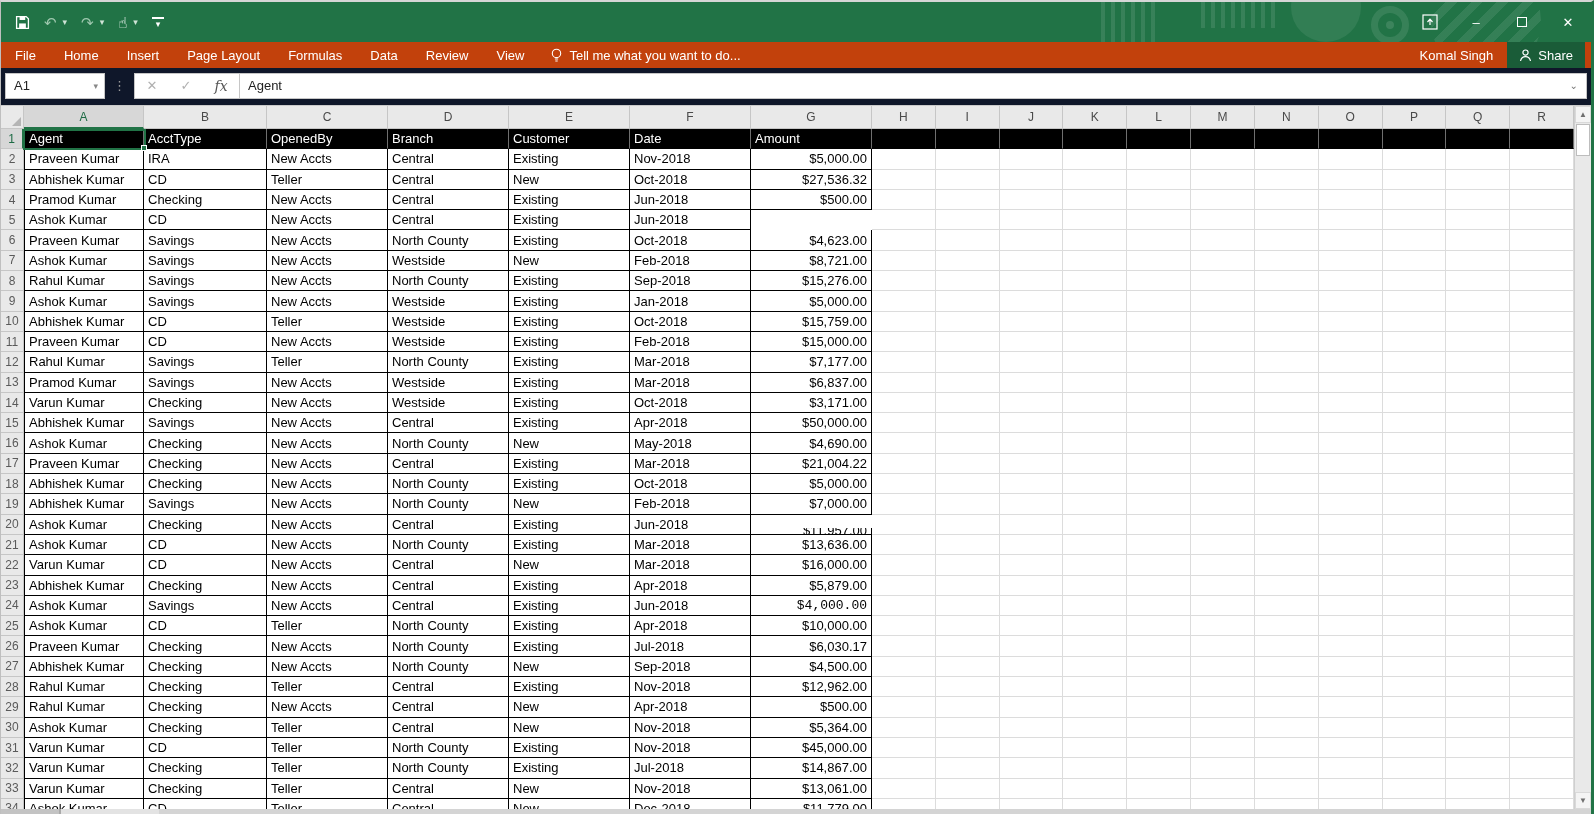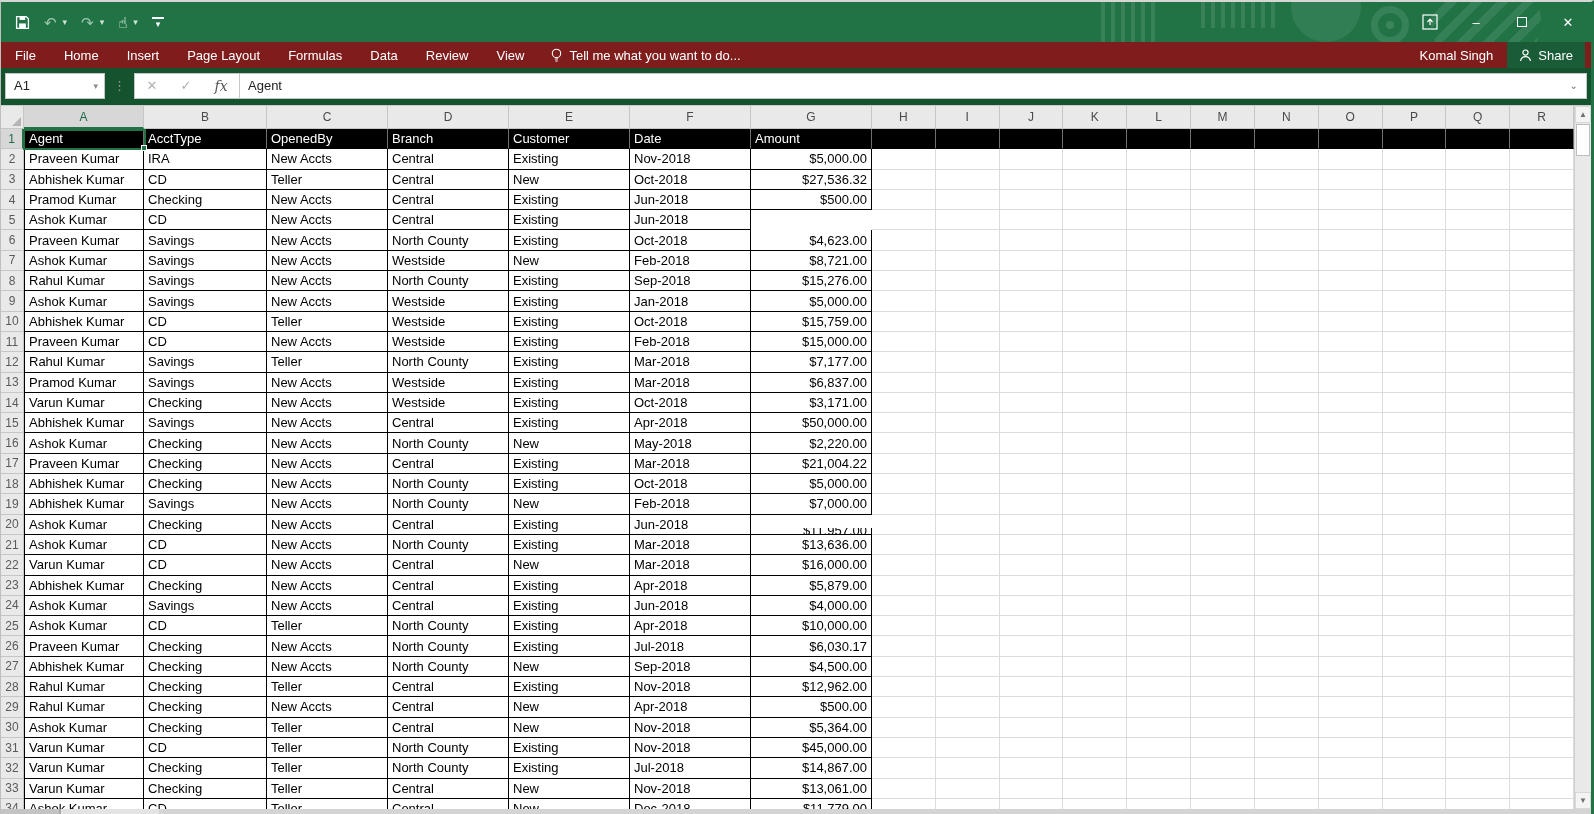--- a/index.html
+++ b/index.html
@@ -32,33 +32,33 @@
   .qat-custom { width:12px; border-top:2px solid #fff; text-align:center; font-size:9px; color:#fff;
     line-height:8px; padding-top:1px; cursor:pointer; }
   .title-text { position:absolute; left:0; right:0; text-align:center; font-size:13px; color:#fff; z-index:1; }
   .win-controls { margin-left:auto; display:flex; align-items:center; z-index:3; }
   .win-btn { width:46px; height:40px; display:flex; align-items:center; justify-content:center;
     color:#fff; font-size:13px; cursor:pointer; }
   .max-box { width:10px; height:10px; border:1px solid #fff; display:block; }
   .ribbon-disp-svg { width:16px; height:16px; display:block; }
 
   
-  .menubar { height:26px; background:#7f1d1d; display:flex; align-items:center; color:#fff;
+  .menubar { height:26px; background:#c2410c; display:flex; align-items:center; color:#fff;
     font-size:13px; }
   .tab { padding:0 14px; height:26px; display:flex; align-items:center; cursor:pointer; white-space:nowrap; }
   .tellme { display:flex; align-items:center; gap:6px; padding:0 12px; cursor:pointer; }
   .bulb-svg { width:13px; height:15px; display:block; }
   .menubar-right { margin-left:auto; display:flex; align-items:center; gap:14px; padding-right:6px; }
   .user-name { font-size:13px; color:#fff; }
   .share-btn { background:#1a5c38; height:26px; display:flex; align-items:center; gap:6px;
     padding:0 12px; cursor:pointer; font-size:13px; }
   .person-svg { width:13px; height:13px; display:block; }
 
   
-  .formula-strip { height:38px; background:#14532d; display:flex; align-items:center;
+  .formula-strip { height:38px; background:#0f172a; display:flex; align-items:center;
     padding:4px 4px 6px 4px; border-bottom:1px solid #cacaca; }
   .name-box { width:100px; height:26px; background:#fff; border:1px solid #c6c6c6;
     display:flex; align-items:center; font-size:13px; color:#222; padding-left:8px; }
   .name-box .nb-arrow { margin-left:auto; color:#888; font-size:9px; padding:0 6px; cursor:pointer; }
   .fb-handle { color:#9a9a9a; font-size:13px; padding:0 8px; cursor:col-resize; }
   .fb-buttons { height:26px; background:#fff; border:1px solid #c6c6c6; display:flex;
     align-items:center; }
   .fb-btn { width:34px; text-align:center; font-size:13px; color:#b0b0b0; cursor:pointer; }
   .fb-fx { width:36px; text-align:center; font-size:14px; color:#555;
     font-family:"DejaVu Serif",serif; font-style:italic; cursor:pointer; }
@@ -544,21 +544,21 @@
             <div class="cell empty"></div>
           </div>
           <div class="grid-row">
             <div class="row-num">16</div>
             <div class="cell first" style="width: 120px;">Ashok Kumar</div>
             <div class="cell" style="width: 123px;">Checking</div>
             <div class="cell" style="width: 121px;">New Accts</div>
             <div class="cell" style="width: 121px;">North County</div>
             <div class="cell" style="width: 121px;">New</div>
             <div class="cell" style="width: 121px;">May-2018</div>
-            <div class="cell num" style="width: 121px;">$2,220.00</div>
+            <div class="cell num" style="width: 121px;">$4,690.00</div>
             <div class="cell empty"></div>
             <div class="cell empty"></div>
             <div class="cell empty"></div>
             <div class="cell empty"></div>
             <div class="cell empty"></div>
             <div class="cell empty"></div>
             <div class="cell empty"></div>
             <div class="cell empty"></div>
             <div class="cell empty"></div>
             <div class="cell empty"></div>
@@ -712,21 +712,21 @@
             <div class="cell empty"></div>
           </div>
           <div class="grid-row">
             <div class="row-num">24</div>
             <div class="cell first" style="width: 120px;">Ashok Kumar</div>
             <div class="cell" style="width: 123px;">Savings</div>
             <div class="cell" style="width: 121px;">New Accts</div>
             <div class="cell" style="width: 121px;">Central</div>
             <div class="cell" style="width: 121px;">Existing</div>
             <div class="cell" style="width: 121px;">Jun-2018</div>
-            <div class="cell num" style="width: 121px;">$4,000.00</div>
+            <div class="cell num" style="width: 121px; font-family: Liberation Mono, monospace;">$4,000.00</div>
             <div class="cell empty"></div>
             <div class="cell empty"></div>
             <div class="cell empty"></div>
             <div class="cell empty"></div>
             <div class="cell empty"></div>
             <div class="cell empty"></div>
             <div class="cell empty"></div>
             <div class="cell empty"></div>
             <div class="cell empty"></div>
             <div class="cell empty"></div>

